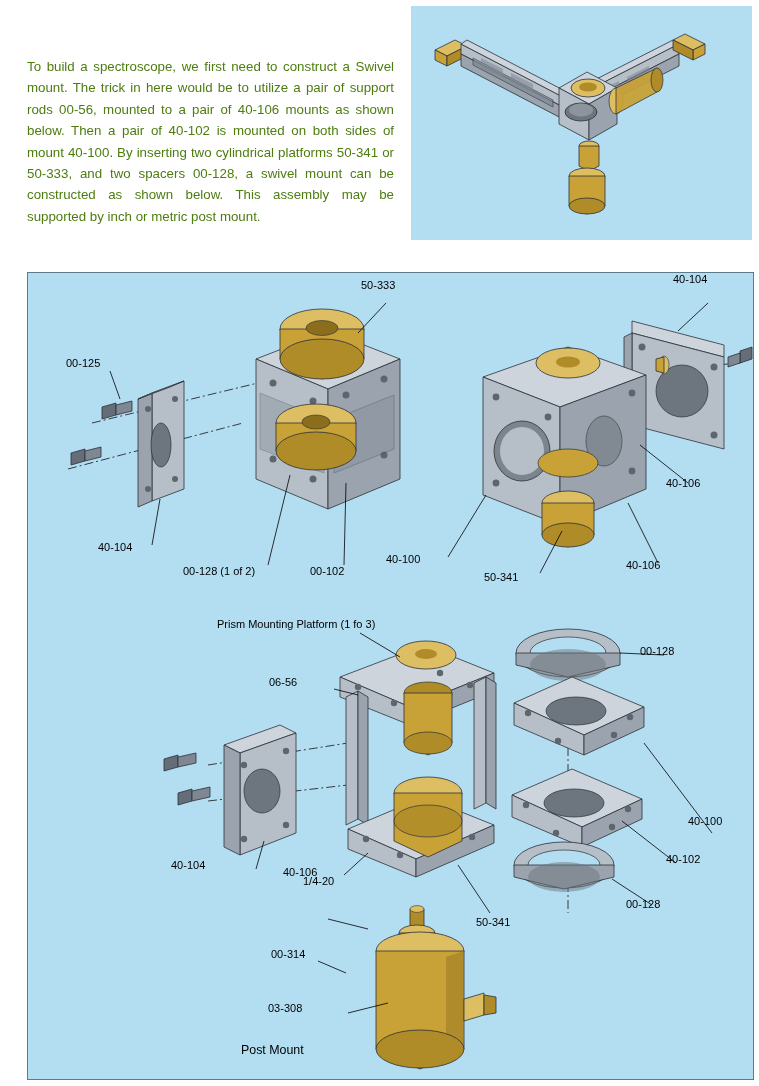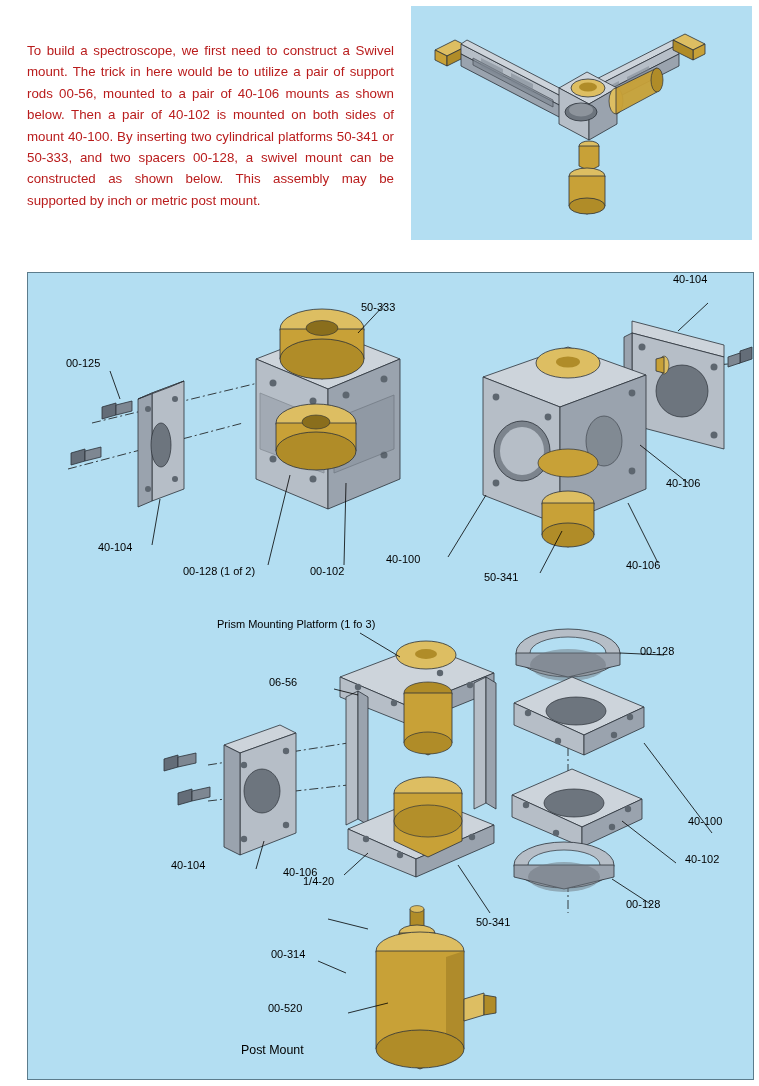--- a/index.html
+++ b/index.html
@@ -28,26 +28,26 @@
     left: 26px;
     top: 10px;
     font-size: 19px;
     font-weight: bold;
     color: #1a9ad6;
     letter-spacing: 0.1px;
   }
   #intro {
     position: absolute;
     left: 27px;
-    top: 40px;
+    top: 56px;
     width: 367px;
     font-size: 13.3px;
     line-height: 21.4px;
     text-align: justify;
-    color: #b91c1c;
+    color: #4d7c0f;
   }
 
   
   #fig-top {
     position: absolute;
     left: 411px;
     top: 6px;
     width: 341px;
     height: 234px;
     background: #b3def2;
@@ -405,37 +405,37 @@
     <path class="lead" d="M316 602 L340 580"></path>
     <path class="lead" d="M462 640 L430 592"></path>
     <path class="lead" d="M332 360 L372 384"></path>
     <path class="lead" d="M306 416 L330 422"></path>
     <path class="lead" d="M636 382 L592 380"></path>
     <path class="lead" d="M684 560 L616 470"></path>
     <path class="lead" d="M648 590 L594 548"></path>
     <path class="lead" d="M624 632 L584 606"></path>
   </svg>
 
-  <div class="lbl" style="left:333px; top:28px;">50-333</div>
+  <div class="lbl" style="left:333px; top:6px;">50-333</div>
   <div class="lbl" style="left:38px;  top:84px;">00-125</div>
   <div class="lbl" style="left:645px; top:0px;">40-104</div>
   <div class="lbl" style="left:70px;  top:268px;">40-104</div>
   <div class="lbl" style="left:155px; top:292px;text-align:right;">00-128 (1 of 2)</div>
   <div class="lbl" style="left:282px; top:292px;">00-102</div>
   <div class="lbl" style="left:358px; top:280px;">40-100</div>
   <div class="lbl" style="left:638px; top:204px;">40-106</div>
   <div class="lbl" style="left:456px; top:298px;">50-341</div>
   <div class="lbl" style="left:598px; top:286px;">40-106</div>
 
   <div class="lbl" style="left:189px; top:345px;">Prism Mounting Platform (1 fo 3)</div>
   <div class="lbl" style="left:212px; top:403px;padding-left:29px;">06-56</div>
   <div class="lbl" style="left:612px; top:372px;">00-128</div>
   <div class="lbl" style="left:660px; top:542px;">40-100</div>
-  <div class="lbl" style="left:657px; top:580px;">40-102</div>
+  <div class="lbl" style="left:638px; top:580px;">40-102</div>
   <div class="lbl" style="left:598px; top:625px;">00-128</div>
   <div class="lbl" style="left:143px; top:586px;">40-104</div>
   <div class="lbl" style="left:255px; top:593px;">40-106</div>
   <div class="lbl" style="left:448px; top:643px;">50-341</div>
   <div class="lbl" style="left:262px; top:602px;margin-left:13px;">1/4-20</div>
   <div class="lbl" style="left:243px; top:675px;">00-314</div>
-  <div class="lbl" style="left:240px; top:729px;">00-520</div>
+  <div class="lbl" style="left:240px; top:729px;">03-308</div>
   <div class="lbl" style="left:213px; top:750px; font-size:12.4px;margin-top:20px;">Post Mount</div>
 </div>
 
 </body></html>

